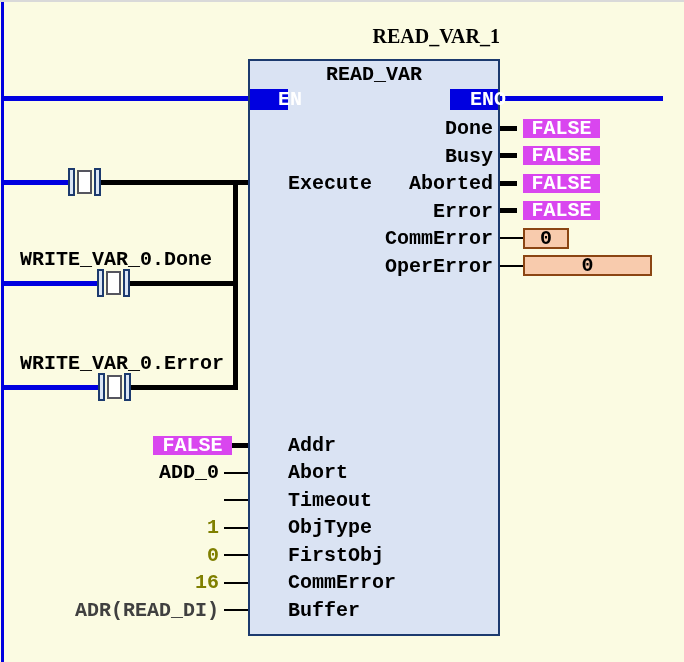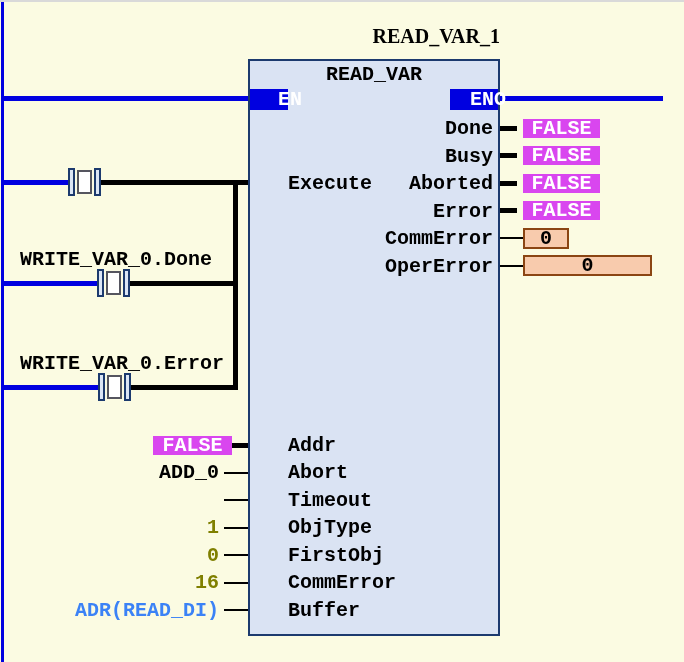--- a/index.html
+++ b/index.html
@@ -27,21 +27,21 @@
   .bool-box{
     position:absolute;height:19px;background:#d946ef;color:#FFFFFF;
     text-align:center;line-height:19px;
   }
   .num-box{
     position:absolute;height:21px;background:#F8CBAD;border:2px solid #8B4513;
     box-sizing:border-box;text-align:center;line-height:17px;
   }
   .lit{position:absolute;left:39px;width:180px;text-align:right;}
   .lit-num{color:#7F7F00;}
-  .lit-ptr{color:#3b82f6;}
+  .lit-ptr{color:#404040;}
   .contact{
     position:absolute;width:33px;height:28px;display:flex;
     align-items:center;justify-content:space-between;
   }
   .cbar{width:7px;height:28px;background:#DCE6F5;border:2px solid #1C3A6E;box-sizing:border-box;}
   .cbox{width:15px;height:24px;background:#FFFFFF;border:2px solid #55555F;box-sizing:border-box;}
   .ctc-label{position:absolute;left:20px;}
 </style>
 </head>
 <body>

